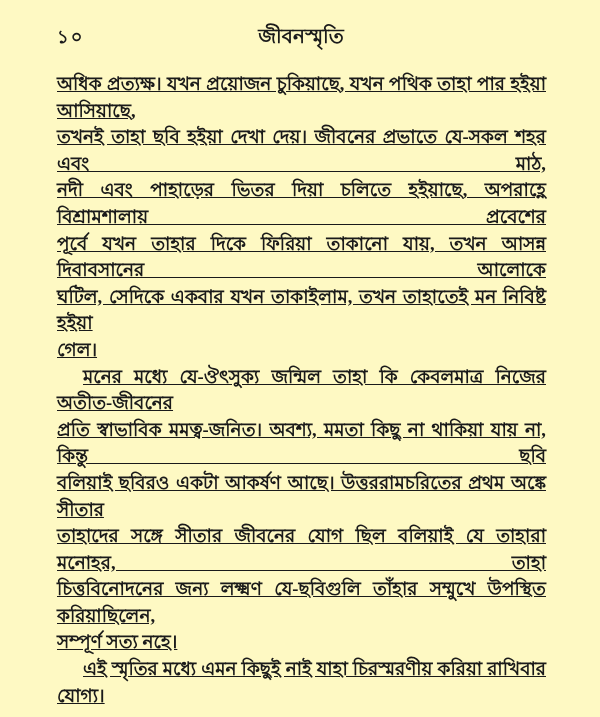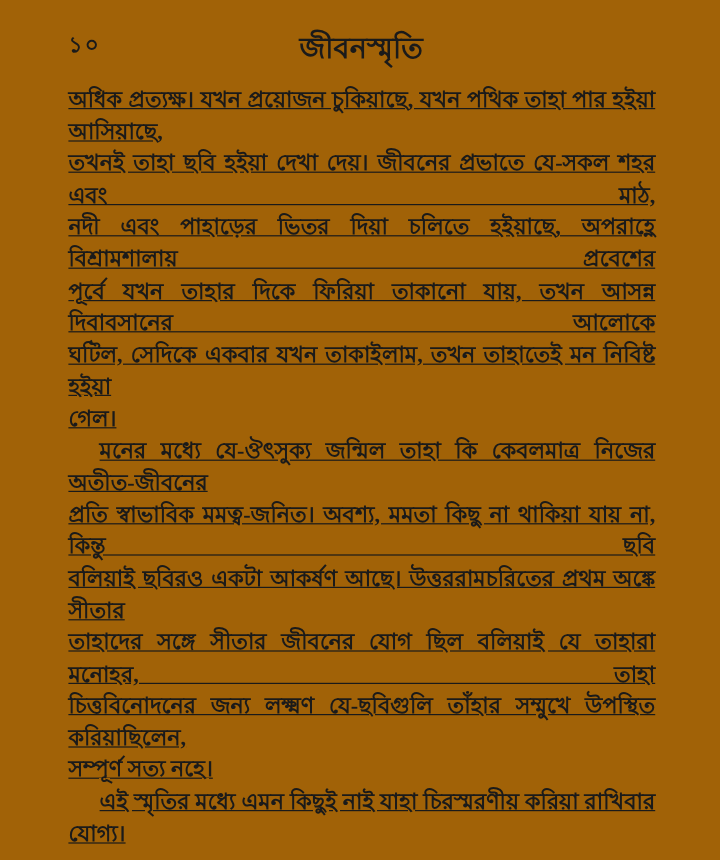--- a/index.html
+++ b/index.html
@@ -7,42 +7,42 @@
     padding: 0;
     width: 600px;
     height: 717px;
     background: #fcfcfa;
   }
   .page {
     position: relative;
     width: 600px;
     height: 717px;
     overflow: hidden;
-    background: #a16207;
+    background: #fef9c3;
     color: #1a1a1a;
     font-family: "Liberation Serif", "DejaVu Serif", serif;
   }
   .page-header {
     position: absolute;
     top: 21px;
     left: 57px;
     right: 55px;
     height: 30px;
   }
   .page-number {
     position: absolute;
     left: 0;
     top: 2px;
     font-size: 18px;
     letter-spacing: 2px;
     font-weight: 600;
   }
   .page-title {
     text-align: center;
-    font-size: 24px;
+    font-size: 20px;
     font-weight: 600;
   }
   .body-text {
     position: absolute;
     top: 71px;
     left: 57px;
     width: 489px;
     font-size: 18.5px;
     line-height: 26.6px;
     font-weight: 600;

